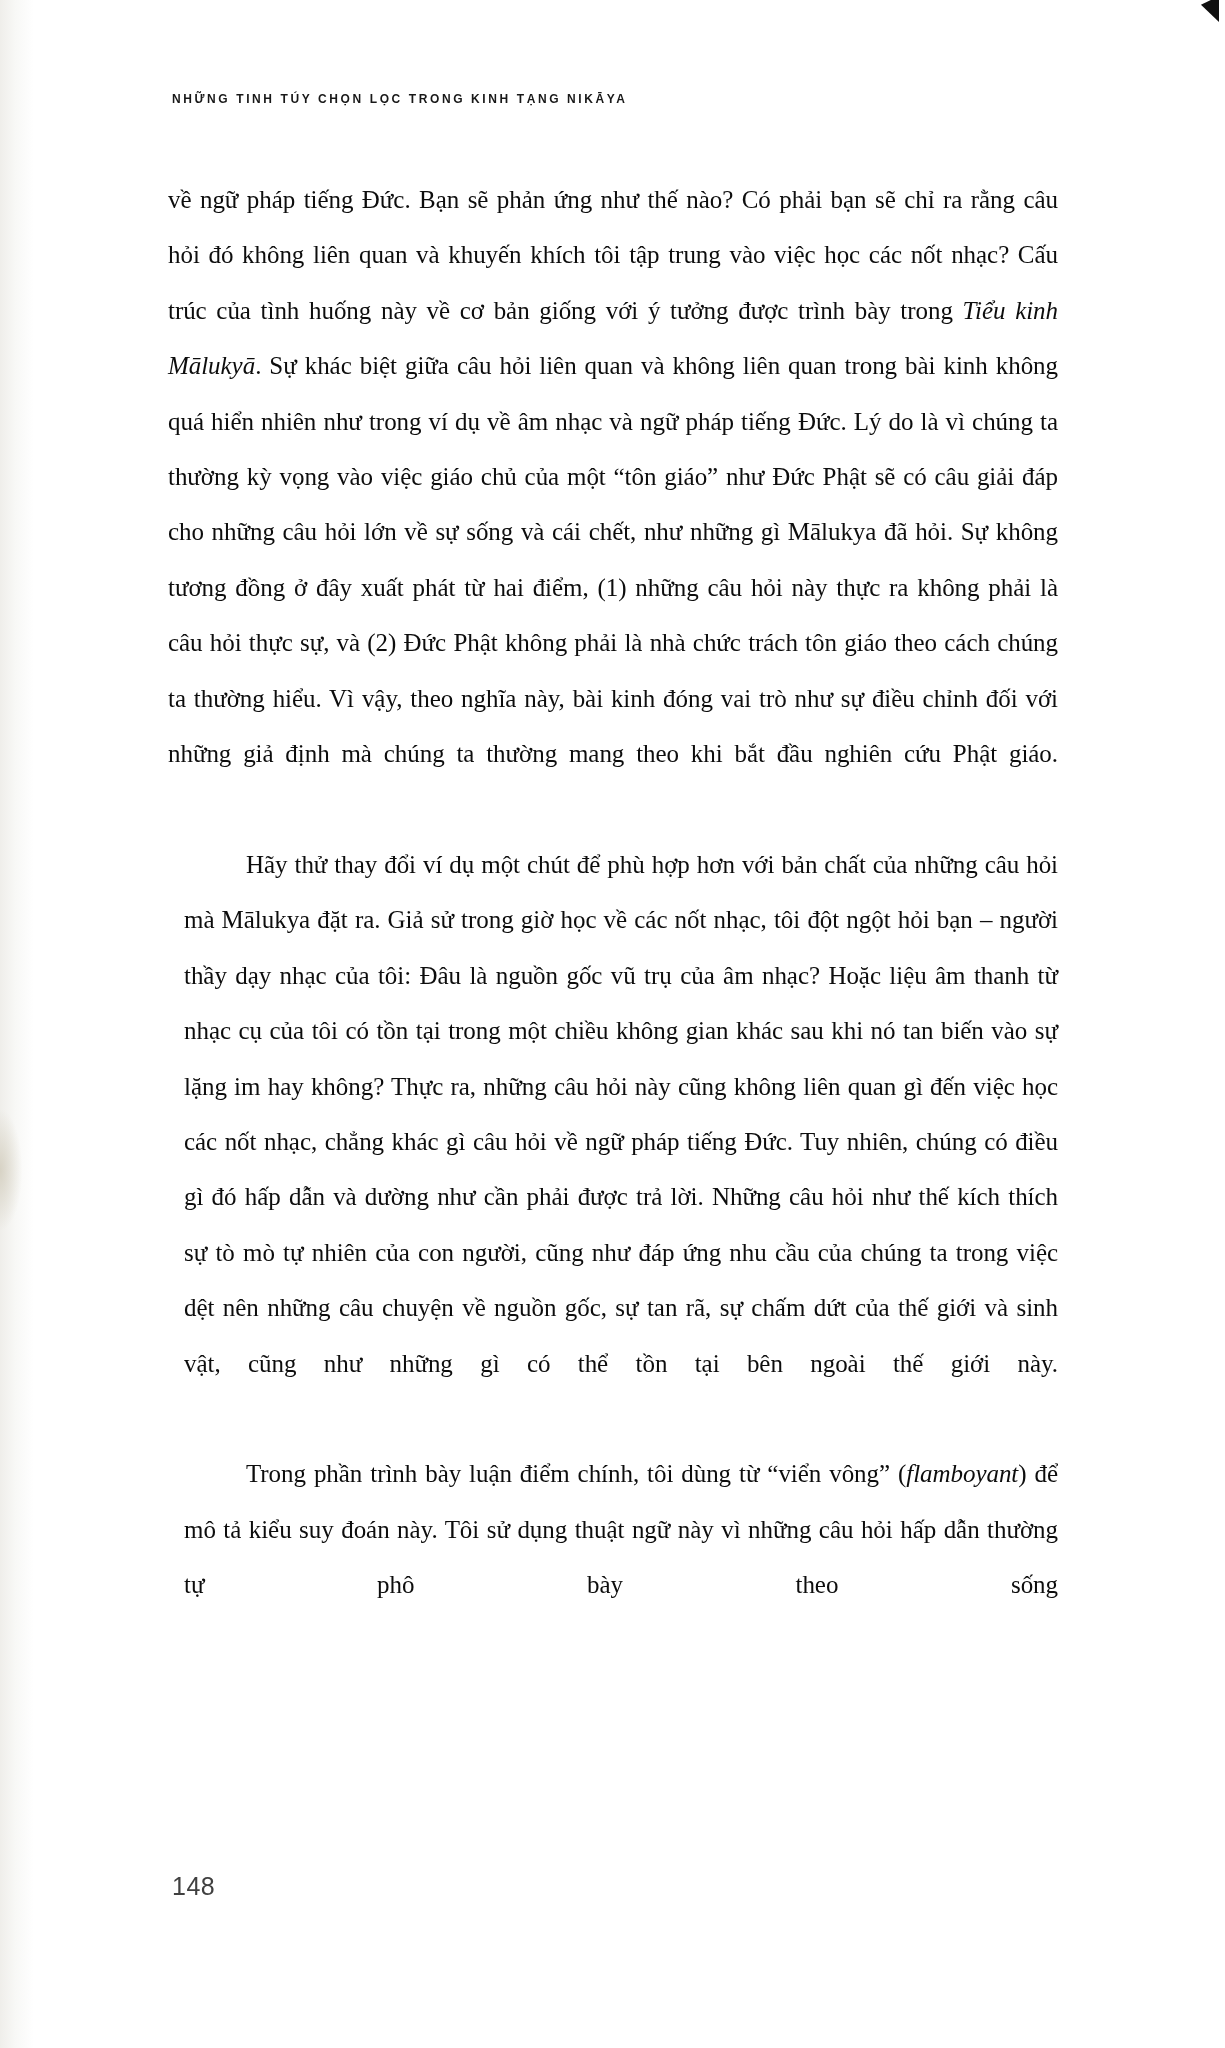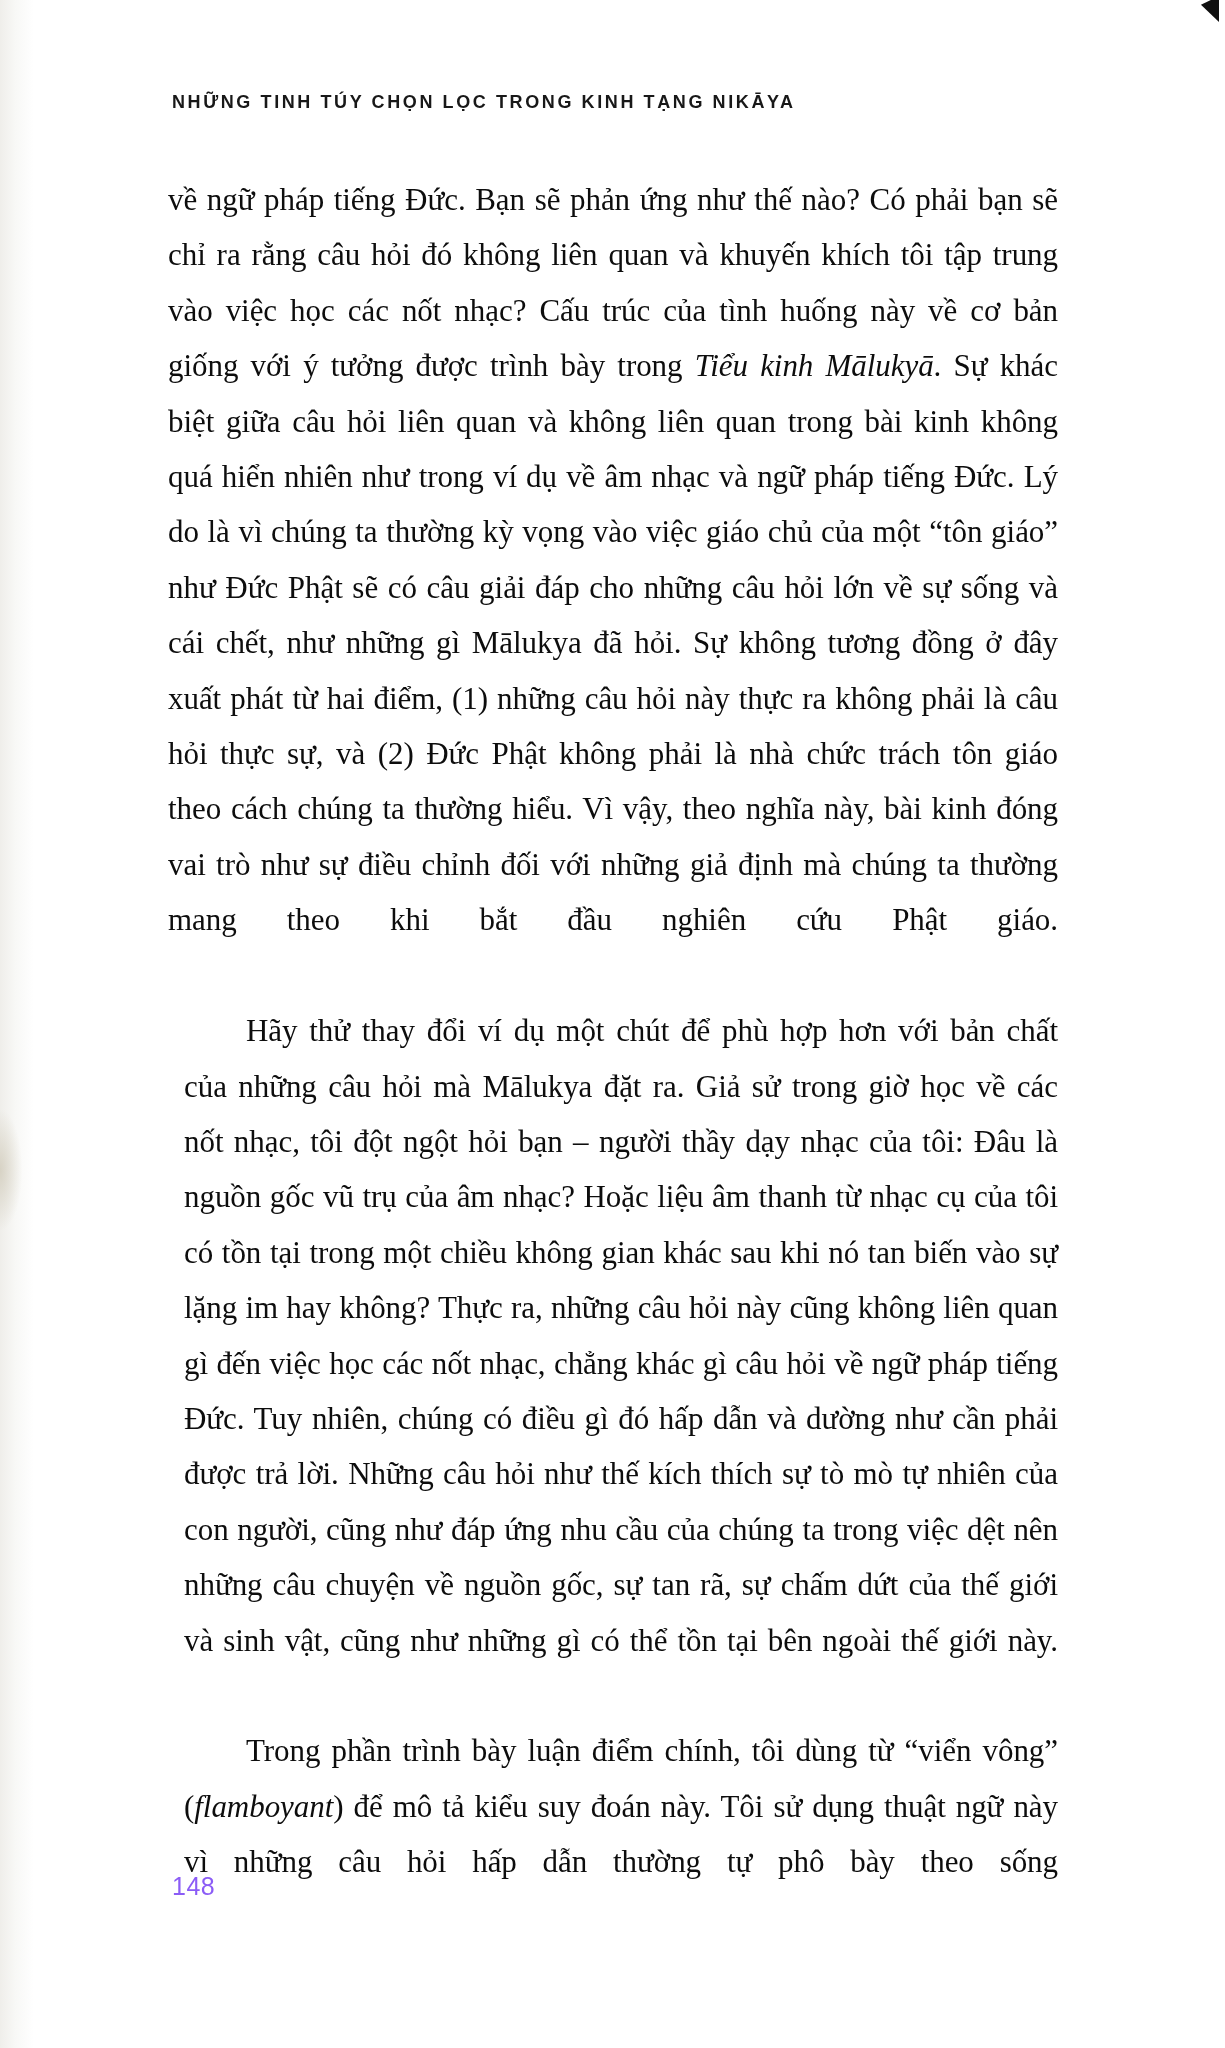--- a/index.html
+++ b/index.html
@@ -48,37 +48,37 @@
     background: #101010;
     clip-path: polygon(100% 0%, 100% 100%, 18% 34%);
     pointer-events: none;
   }
 
   .running-head {
     position: absolute;
     left: 172px;
     top: 92px;
     font-family: "Liberation Sans", "DejaVu Sans", sans-serif;
-    font-size: 18px;
+    font-size: 12px;
     font-weight: 700;
     letter-spacing: 2.6px;
     color: #181818;
     white-space: nowrap;
   }
 
   .text-block {
     position: absolute;
     left: 168px;
     top: 172px;
     width: 890px;
   }
 
   p.para {
     margin: 0;
-    font-size: 31px;
+    font-size: 25px;
     line-height: 55.4px;
     color: #0d0d0d;
     text-align: justify;
     text-justify: inter-word;
     letter-spacing: -0.05px;
     word-spacing: 0.5px;
     -webkit-font-smoothing: antialiased;
   }
   p.para + p.para {
     margin-top: 0;
@@ -98,21 +98,21 @@
   }
 
   .folio {
     position: absolute;
     left: 172px;
     top: 1872px;
     font-family: "Liberation Sans", "DejaVu Sans", sans-serif;
     font-size: 25px;
     font-weight: 400;
     letter-spacing: 0.5px;
-    color: #8b5cf6;
+    color: #404040;
   }
 </style>
 </head>
 <body>
 
 <div class="page">
 
   <div class="gutter-shade"></div>
   <div class="gutter-mark"></div>
   <div class="corner-wedge"></div>

